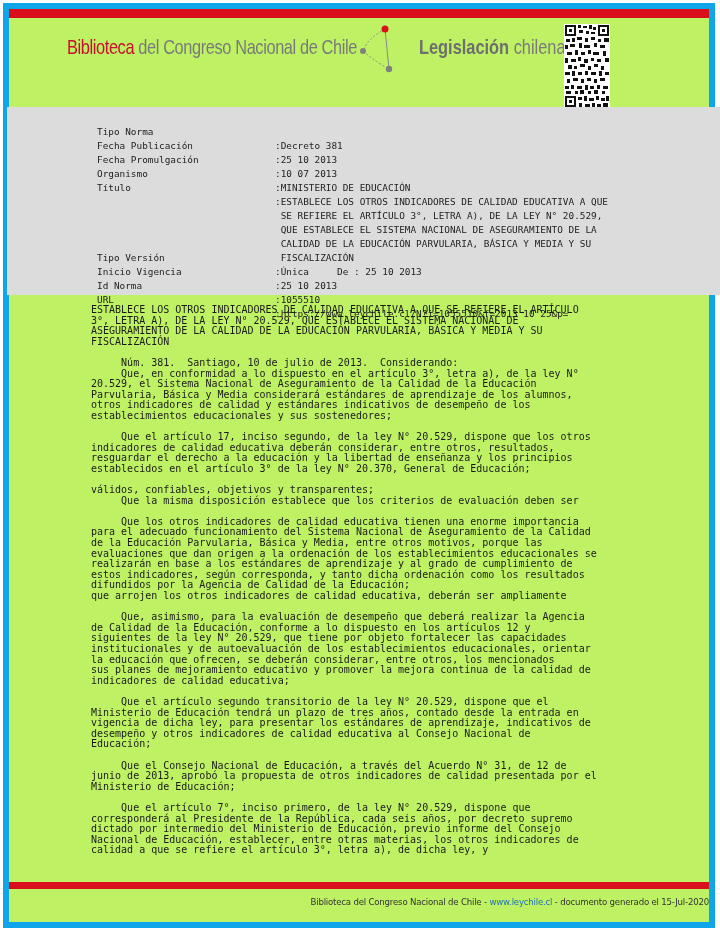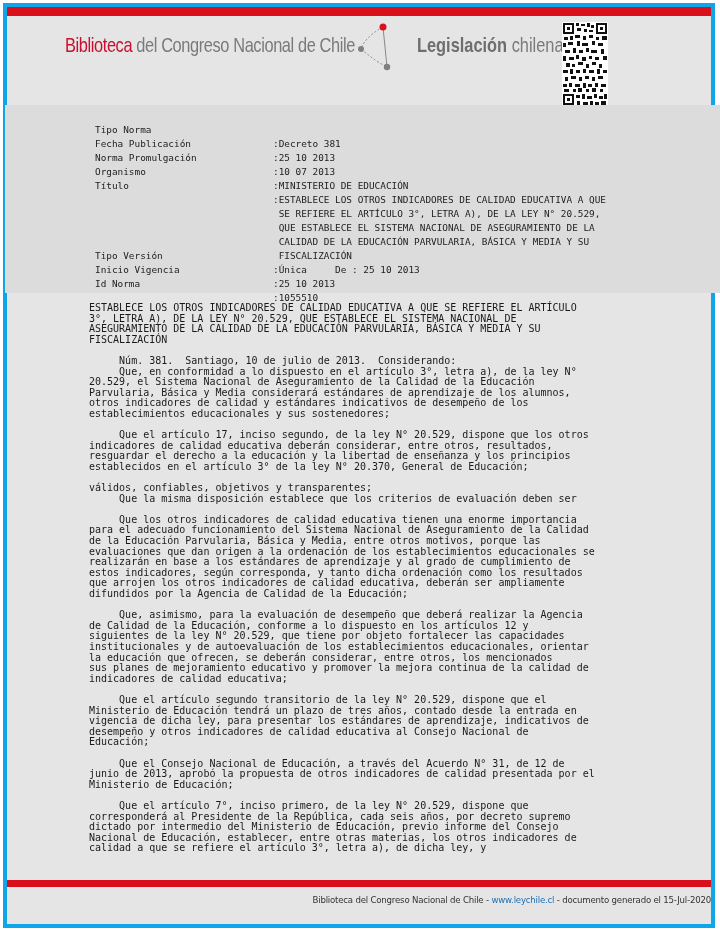--- a/index.html
+++ b/index.html
@@ -1,19 +1,19 @@
 <!DOCTYPE html>
 <html><head>
   <meta charset="utf-8">
   <style>
     html, body { margin: 0; padding: 0; background: #ffffff; }
     body { width: 720px; height: 931px; position: relative; overflow: hidden; }
     .page {
       position: absolute; left: 3px; top: 3px; width: 712px; height: 925px;
-      border: 4px solid #0ea5e9; box-sizing: border-box; background: #e5e5e5;
+      border: 6px solid #0ea5e9; box-sizing: border-box; background: #bef264;
     }
     .top-bar { position: absolute; left: 0; top: 0; width: 100%; height: 9px; background: #d9101c; }
     .brand {
       position: absolute; left: 58px; top: 26px; height: 30px;
       font-family: "Liberation Sans", sans-serif; font-size: 21px;
       letter-spacing: -0.5px; transform: scaleX(0.78); transform-origin: left center;
       white-space: nowrap; color: #7a7a7a;
     }
     .brand .red { color: #c8102e; }
     .logo-graphic { position: absolute; left: 348px; top: 12px; width: 62px; height: 52px; }
@@ -166,21 +166,21 @@
   <div class="meta-band">
     <div class="meta-row" style="top:4px">
       <span class="meta-label">Tipo Norma</span>
       <span class="meta-value">:Decreto 381</span>
     </div>
     <div class="meta-row" style="top:18px">
       <span class="meta-label">Fecha Publicación</span>
       <span class="meta-value">:25 10 2013</span>
     </div>
     <div class="meta-row" style="top:32px">
-      <span class="meta-label">Norma Promulgación</span>
+      <span class="meta-label">Fecha Promulgación</span>
       <span class="meta-value">:10 07 2013</span>
     </div>
     <div class="meta-row" style="top:46px">
       <span class="meta-label">Organismo</span>
       <span class="meta-value">:MINISTERIO DE EDUCACIÓN</span>
     </div>
     <div class="meta-row" style="top:60px">
       <span class="meta-label">Título</span>
       <span class="meta-value">:ESTABLECE LOS OTROS INDICADORES DE CALIDAD EDUCATIVA A QUE</span>
     </div>
@@ -204,20 +204,24 @@
       <span class="meta-label">Tipo Versión</span>
       <span class="meta-value">:Única     De : 25 10 2013</span>
     </div>
     <div class="meta-row" style="top:144px">
       <span class="meta-label">Inicio Vigencia</span>
       <span class="meta-value">:25 10 2013</span>
     </div>
     <div class="meta-row" style="top:158px">
       <span class="meta-label">Id Norma</span>
       <span class="meta-value">:1055510</span>
+    </div>
+    <div class="meta-row" style="top:172px">
+      <span class="meta-label">URL</span>
+      <span class="meta-value">:https://www.leychile.cl/N?i=1055510&amp;f=2013 10 25&amp;p=</span>
     </div>
   </div>
 
   <div class="content">
     <div>
       <p>ESTABLECE LOS OTROS INDICADORES DE CALIDAD EDUCATIVA A QUE SE REFIERE EL ARTÍCULO</p>
       <p>3°, LETRA A), DE LA LEY N° 20.529, QUE ESTABLECE EL SISTEMA NACIONAL DE</p>
       <p>ASEGURAMIENTO DE LA CALIDAD DE LA EDUCACIÓN PARVULARIA, BÁSICA Y MEDIA Y SU</p>
       <p>FISCALIZACIÓN</p>
     </div>
@@ -243,22 +247,22 @@
       <p>     Que la misma disposición establece que los criterios de evaluación deben ser</p>
     </div>
     <div class="gap"></div>
     <div>
       <p>     Que los otros indicadores de calidad educativa tienen una enorme importancia</p>
       <p>para el adecuado funcionamiento del Sistema Nacional de Aseguramiento de la Calidad</p>
       <p>de la Educación Parvularia, Básica y Media, entre otros motivos, porque las</p>
       <p>evaluaciones que dan origen a la ordenación de los establecimientos educacionales se</p>
       <p>realizarán en base a los estándares de aprendizaje y al grado de cumplimiento de</p>
       <p>estos indicadores, según corresponda, y tanto dicha ordenación como los resultados</p>
+      <p>difundidos por la Agencia de Calidad de la Educación;</p>
       <p>que arrojen los otros indicadores de calidad educativa, deberán ser ampliamente</p>
-      <p>difundidos por la Agencia de Calidad de la Educación;</p>
     </div>
     <div class="gap"></div>
     <div>
       <p>     Que, asimismo, para la evaluación de desempeño que deberá realizar la Agencia</p>
       <p>de Calidad de la Educación, conforme a lo dispuesto en los artículos 12 y</p>
       <p>siguientes de la ley N° 20.529, que tiene por objeto fortalecer las capacidades</p>
       <p>institucionales y de autoevaluación de los establecimientos educacionales, orientar</p>
       <p>la educación que ofrecen, se deberán considerar, entre otros, los mencionados</p>
       <p>sus planes de mejoramiento educativo y promover la mejora continua de la calidad de</p>
       <p>indicadores de calidad educativa;</p>

